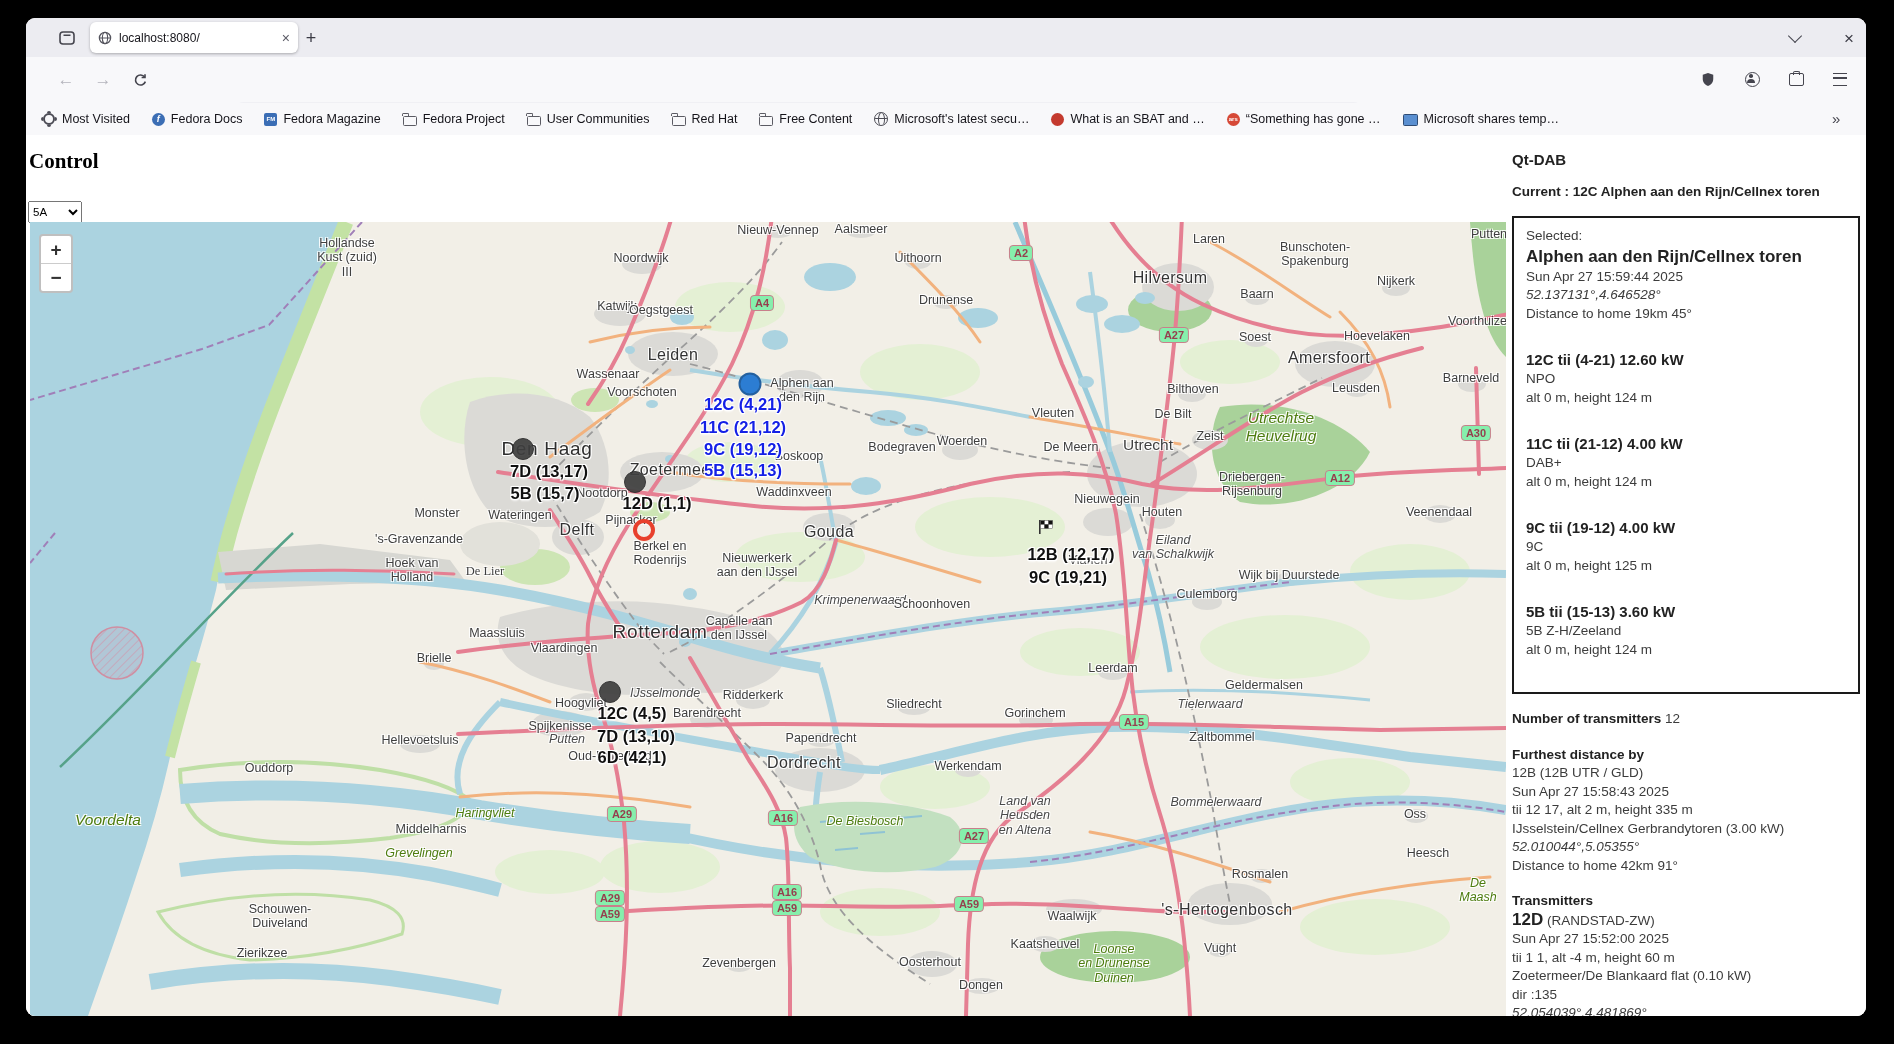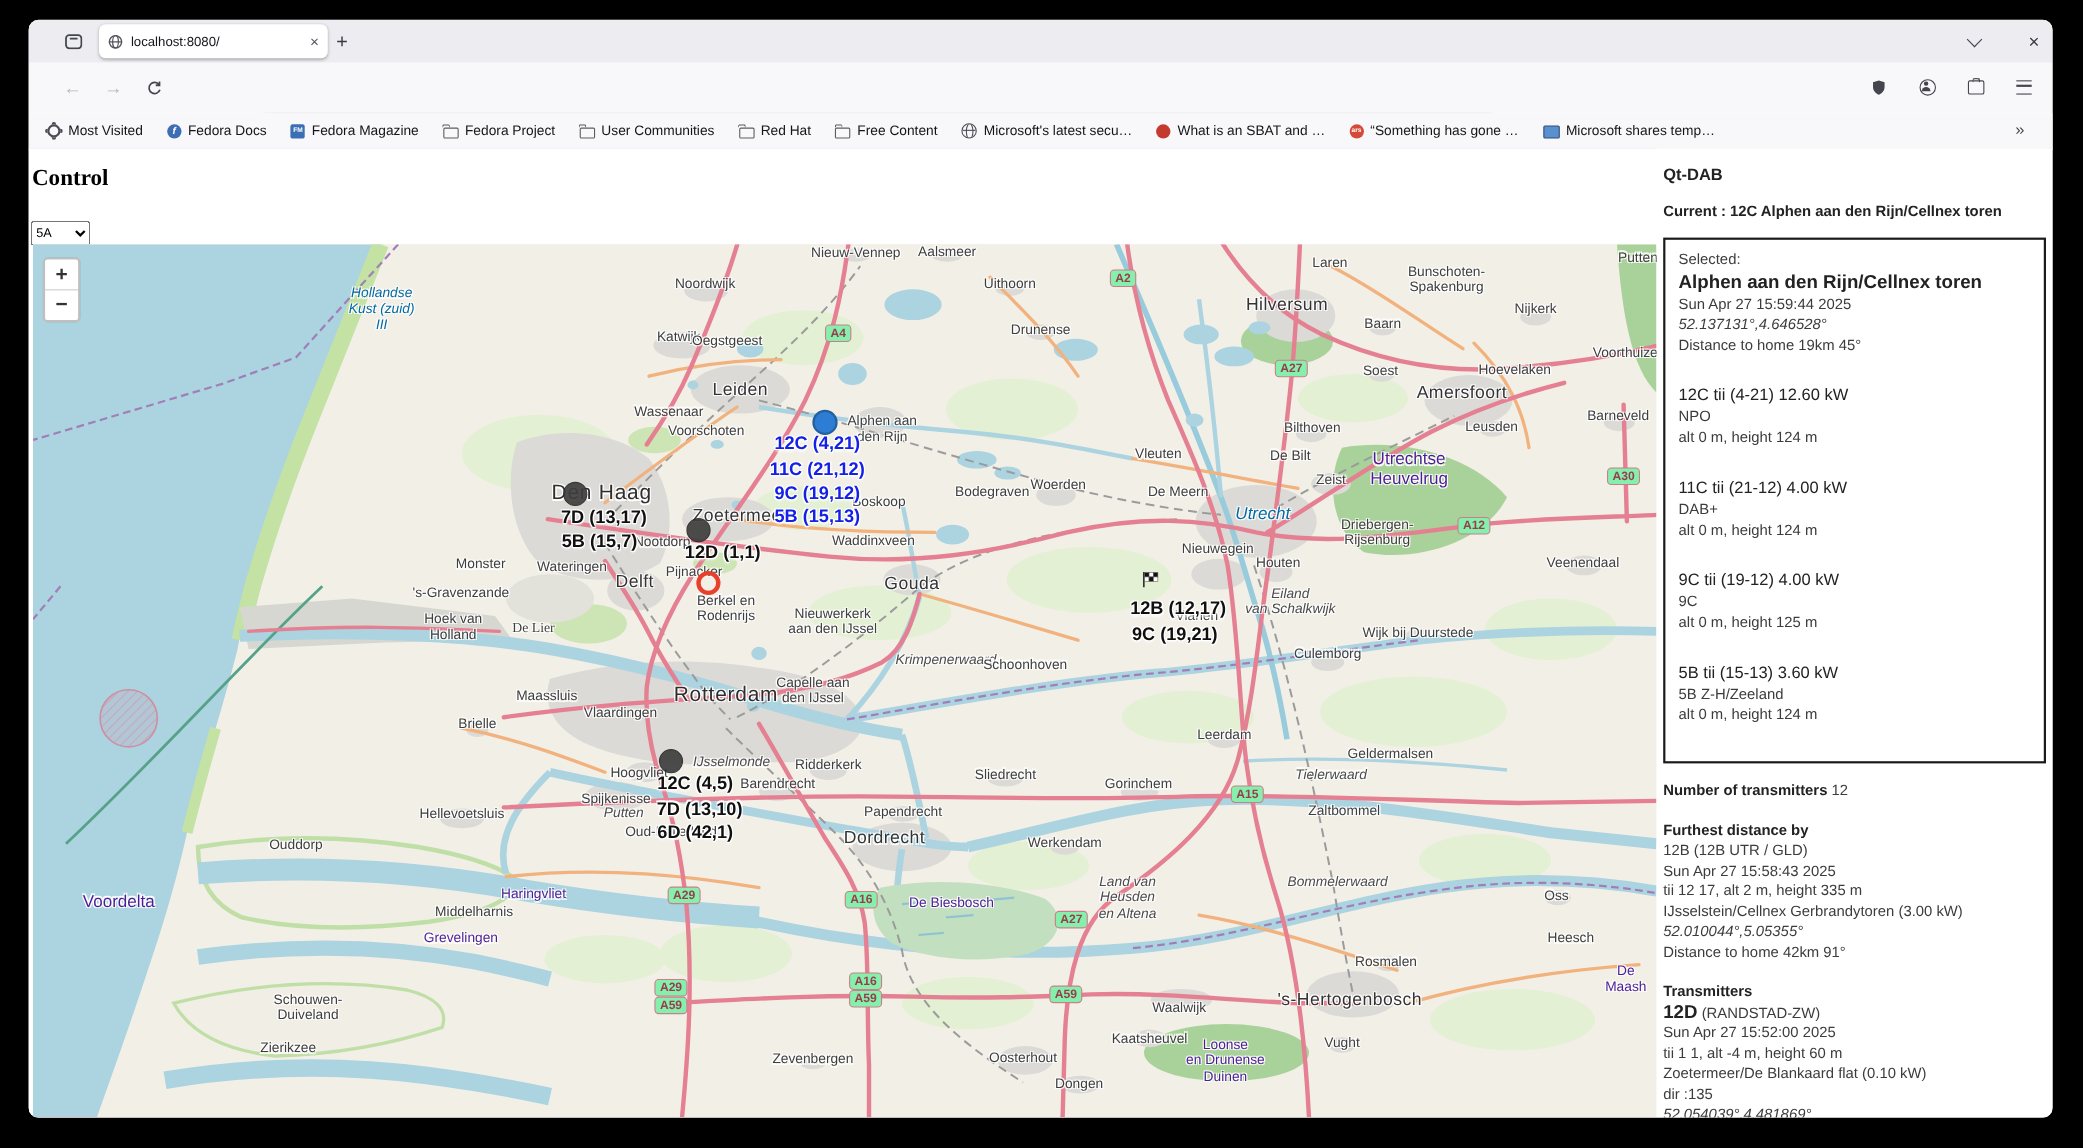--- a/index.html
+++ b/index.html
@@ -73,23 +73,23 @@
            border-radius:4px;z-index:30;}
   .zbtn{width:100%;height:27px;display:flex;align-items:center;justify-content:center;font-size:19px;
         font-weight:bold;color:#333;}
   .zbtn:first-child{border-bottom:1px solid #ccc;}
   .place{position:absolute;transform:translate(-50%,-50%);font-size:12.5px;color:#3e3e3e;white-space:pre-line;
          text-align:center;line-height:1.15;z-index:5;
          text-shadow:-1px -1px 0 rgba(255,255,255,.9),1px -1px 0 rgba(255,255,255,.9),-1px 1px 0 rgba(255,255,255,.9),1px 1px 0 rgba(255,255,255,.9);}
   .place.city{font-size:16px;color:#333;letter-spacing:.4px;}
   .place.bigcity{font-size:19px;color:#2e2e2e;letter-spacing:.7px;}
   .place.region{font-style:italic;color:#4a4a4a;}
-  .place.green{color:#4c1d95;}
+  .place.green{font-style:italic;color:#4d7c0f;}
   .place.big{font-size:15.5px;}
-  .place.purple{font-style:italic;color:#0369a1;margin-top:23px;}
+  .place.purple{color:#404040;}
   .shield{position:absolute;transform:translate(-50%,-50%);background:#86efac;border:1.5px solid #c87f8b;
           border-radius:4px;color:#953f4e;font-size:11px;font-weight:bold;padding:0px 4px;line-height:14px;z-index:6;}
   .mlabel{position:absolute;transform:translate(-50%,-50%);font-size:16.5px;font-weight:bold;z-index:12;white-space:nowrap;
           text-shadow:-1px -1px 0 #fff,1px -1px 0 #fff,-1px 1px 0 #fff,1px 1px 0 #fff,0 2px 2px rgba(255,255,255,.8);}
   .mlabel.blue{color:#1420e6;}
   .mlabel.dark{color:#101010;}
   .marker{position:absolute;transform:translate(-50%,-50%);border-radius:50%;z-index:10;box-sizing:border-box;}
   .marker.gray{width:22px;height:22px;background:#3e3e3e;border:1px solid #2a2a2a;opacity:.92;}
   .marker.bluedot{width:23px;height:23px;background:#2c7dd3;border:2px solid #24609f;}
   .marker.ring{width:22px;height:22px;background:transparent;border:4px solid #e8402c;}
@@ -97,21 +97,21 @@
   
   .sidebar{position:absolute;left:1480px;top:0px;width:356px;height:881px;background:#fff;
            padding:16px 0 0 6px;box-sizing:border-box;color:#3c3c3c;font-size:13.5px;line-height:18.5px;}
   .sb-title{font-weight:bold;font-size:15px;color:#222;}
   .sb-current{font-weight:bold;font-size:13.5px;color:#222;margin-top:13px;}
   .sel-box{border:2px solid #1a1a1a;margin-top:15px;width:348px;box-sizing:border-box;
            padding:9px 12px 12px 12px;height:478px;overflow:hidden;}
   .sel-name{font-weight:bold;font-size:17px;color:#222;line-height:22px;}
   .it{font-style:italic;}
   .svc{margin-top:27px;}
-  .svc-t{font-weight:normal;font-size:15px;color:#222;line-height:20px;}
+  .svc-t{font-weight:bold;font-size:15px;color:#222;line-height:20px;}
   .sb-row{margin-top:16px;}
   .sb-row b,.b{color:#222;font-weight:bold;}
   .sb-sec{margin-top:17px;}
   .tx-id{font-weight:bold;font-size:17px;color:#222;}
 </style>
 </head>
 <body>
 
 <div class="bwindow">
 

